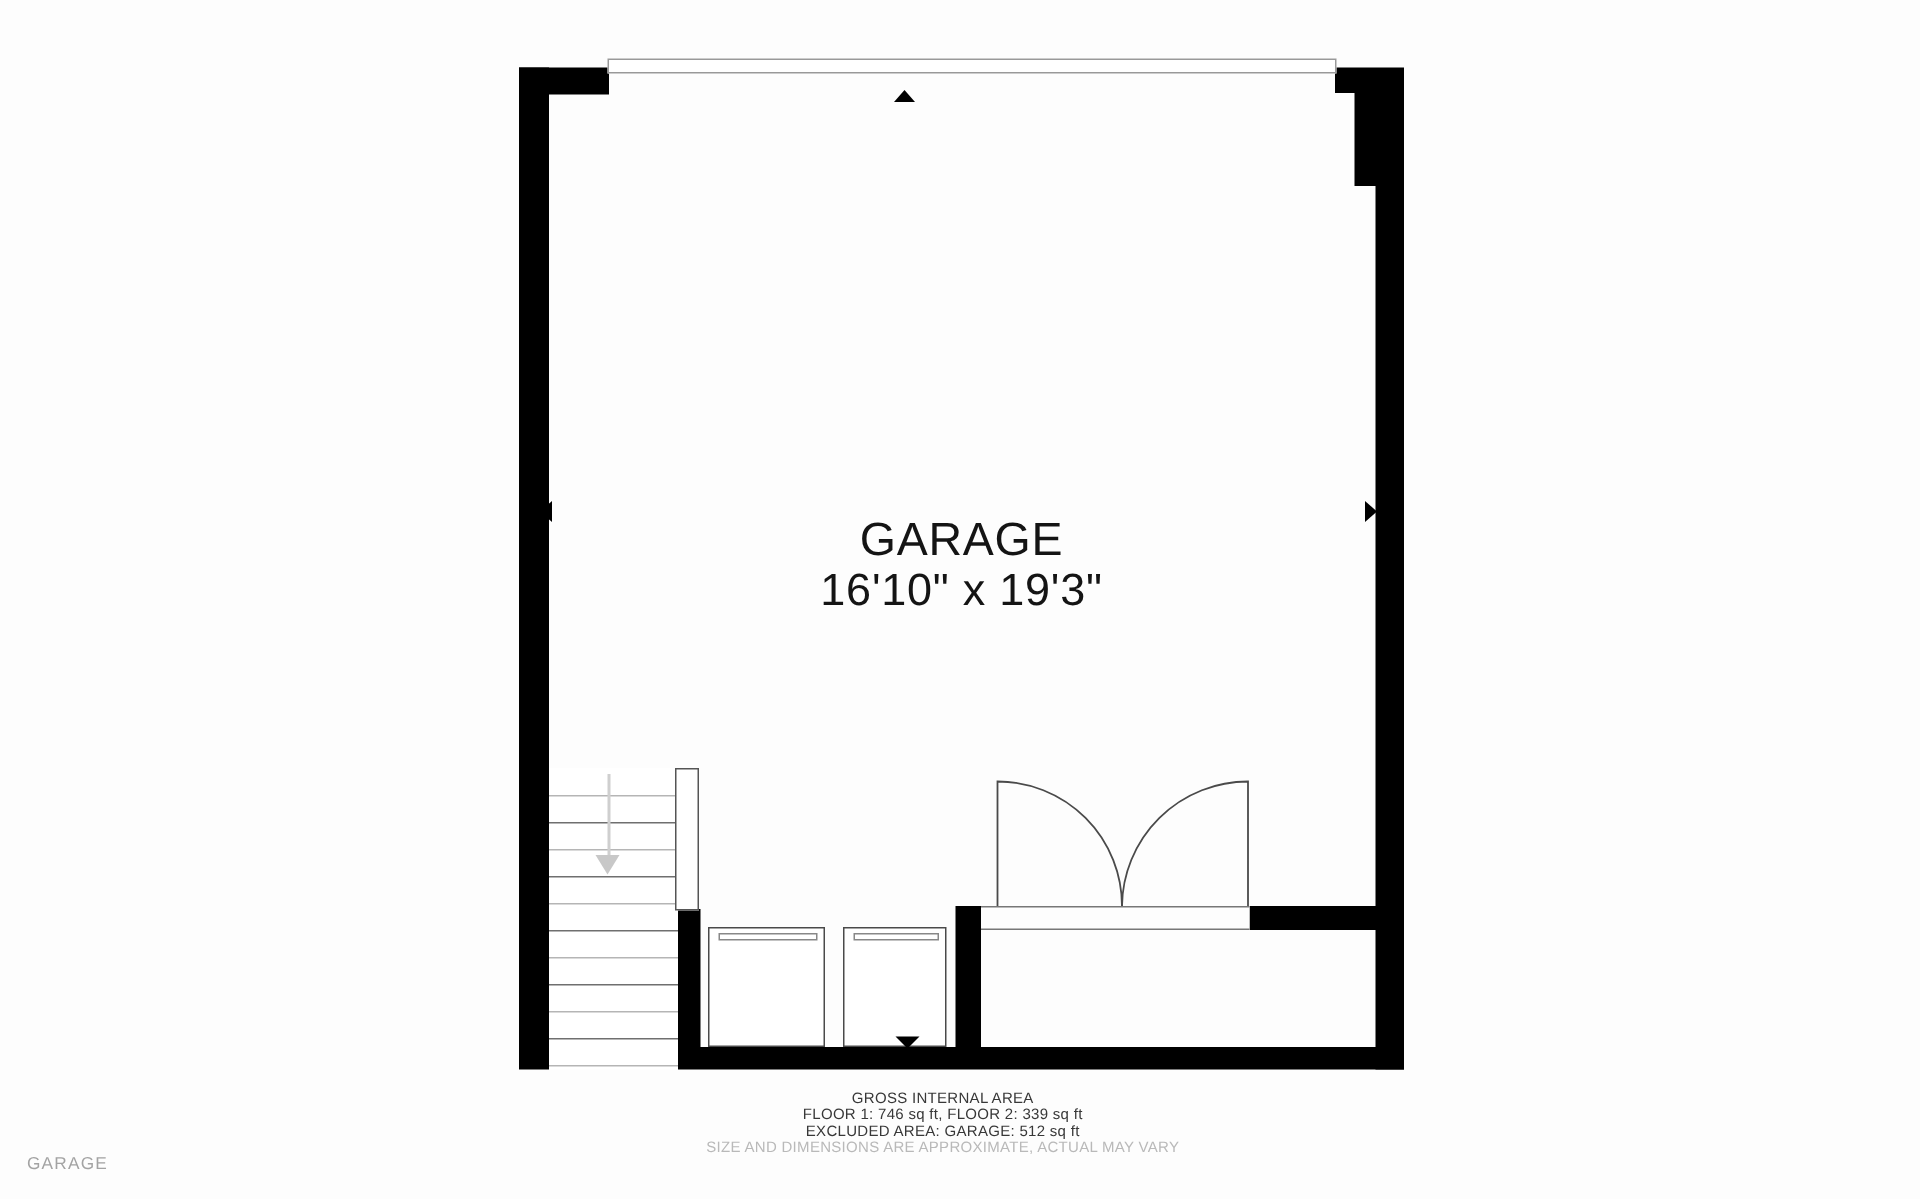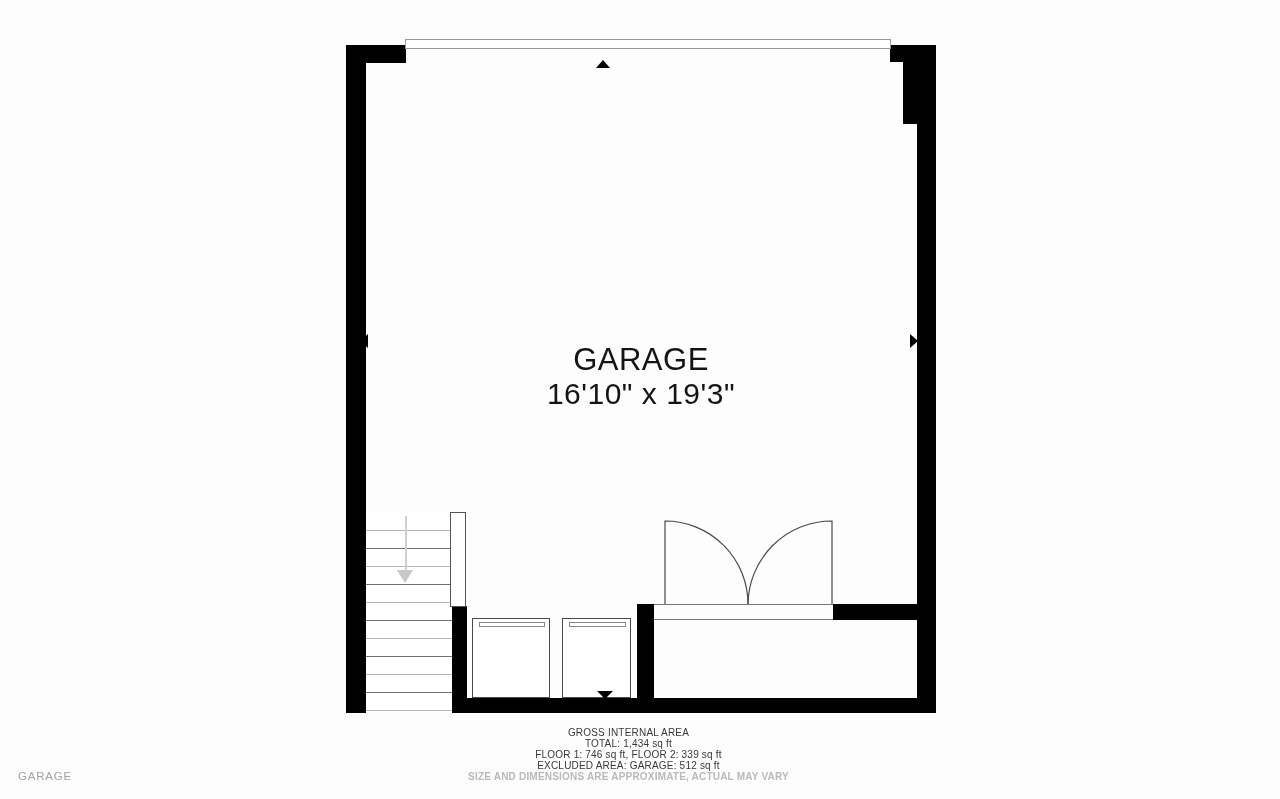--- a/index.html
+++ b/index.html
@@ -93,21 +93,21 @@
   }
   .room-name { font-size: 31px; line-height: 34px; letter-spacing: 0.5px; }
   .room-dims { font-size: 30px; line-height: 33px; letter-spacing: 0.5px; }
 
   
   .footer {
     position: absolute; left: 0; top: 727px; width: 1257px;
     text-align: center; font-size: 10px; line-height: 11px;
     color: #383838; letter-spacing: 0.2px;
   }
-  .footer .disclaimer { color: #b9b9b9; font-weight: bold; }
+  .footer .disclaimer { color: #b9b9b9; }
 
   
   .page-label {
     position: absolute; left: 18px; top: 770px;
     font-size: 11.5px; color: #a3a3a3; letter-spacing: 0.8px;
   }
 </style>
 </head>
 <body>
 
@@ -164,21 +164,20 @@
     <div class="marker marker-right"></div>
 
     <div class="room-label">
       <div class="room-name">GARAGE</div>
       <div class="room-dims">16'10" x 19'3"</div>
     </div>
   </div>
 
   <div class="footer">
     <div>GROSS INTERNAL AREA</div>
-    <div>TOTAL: 1,434 sq ft</div>
     <div>FLOOR 1: 746 sq ft, FLOOR 2: 339 sq ft</div>
     <div>EXCLUDED AREA: GARAGE: 512 sq ft</div>
     <div class="disclaimer">SIZE AND DIMENSIONS ARE APPROXIMATE, ACTUAL MAY VARY</div>
   </div>
 
   <div class="page-label">GARAGE</div>
 
 </div>
 
 </body></html>

